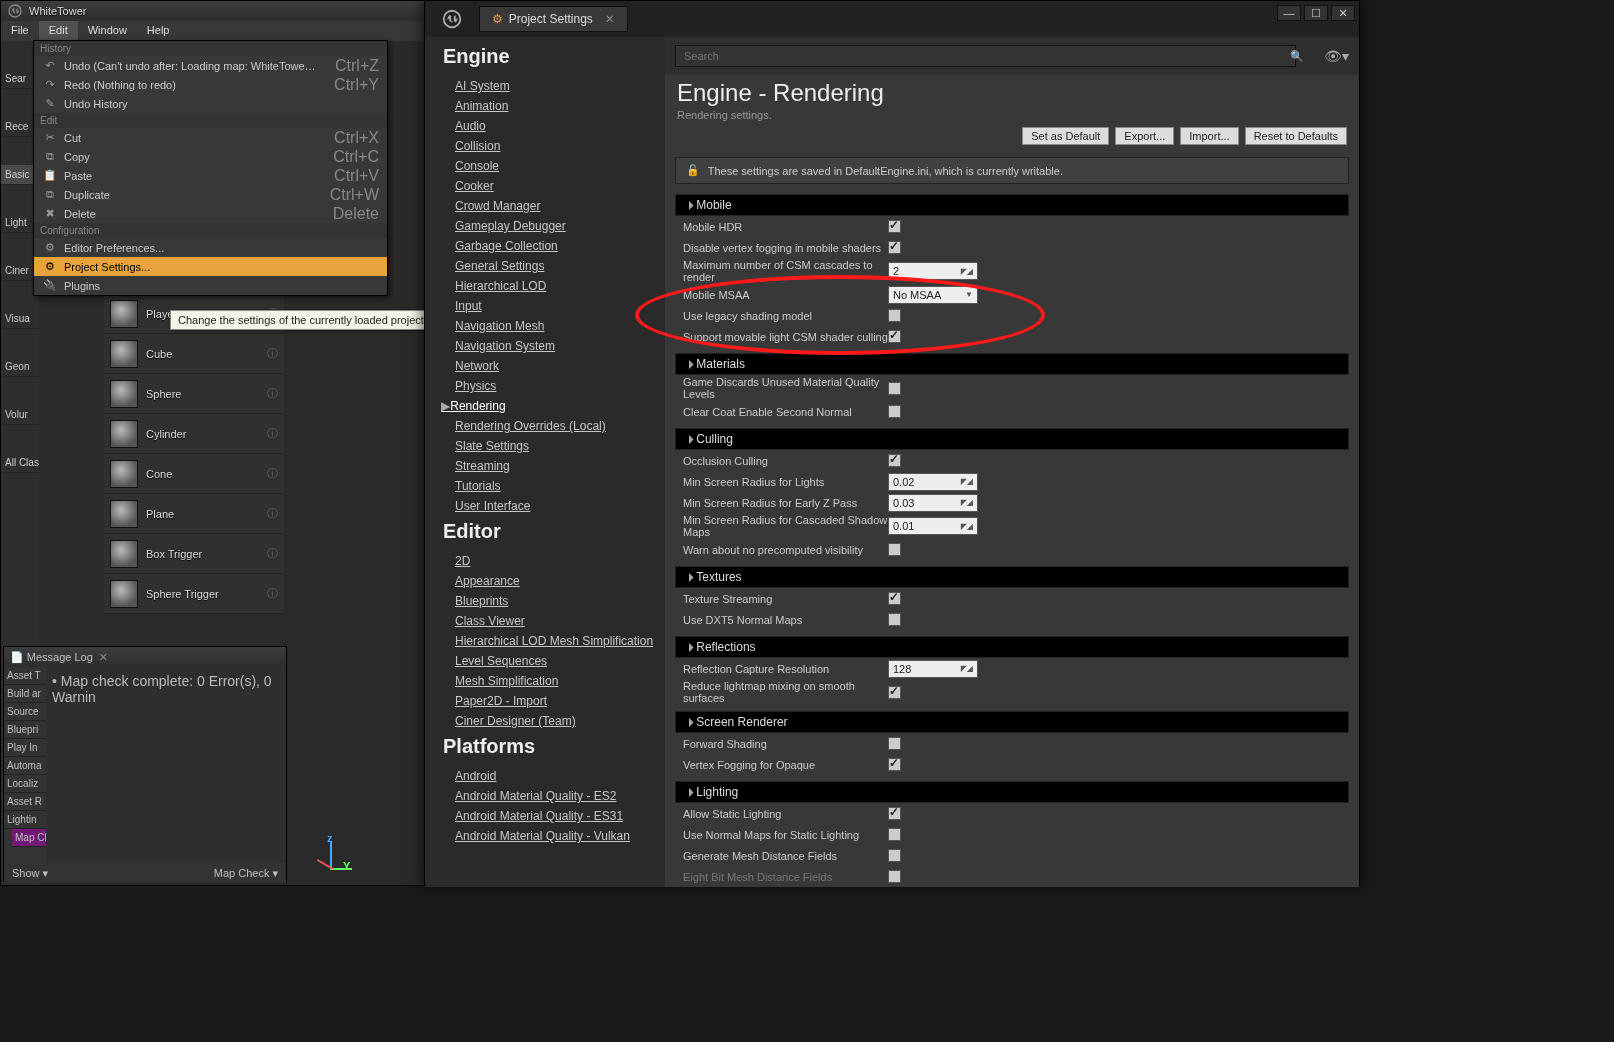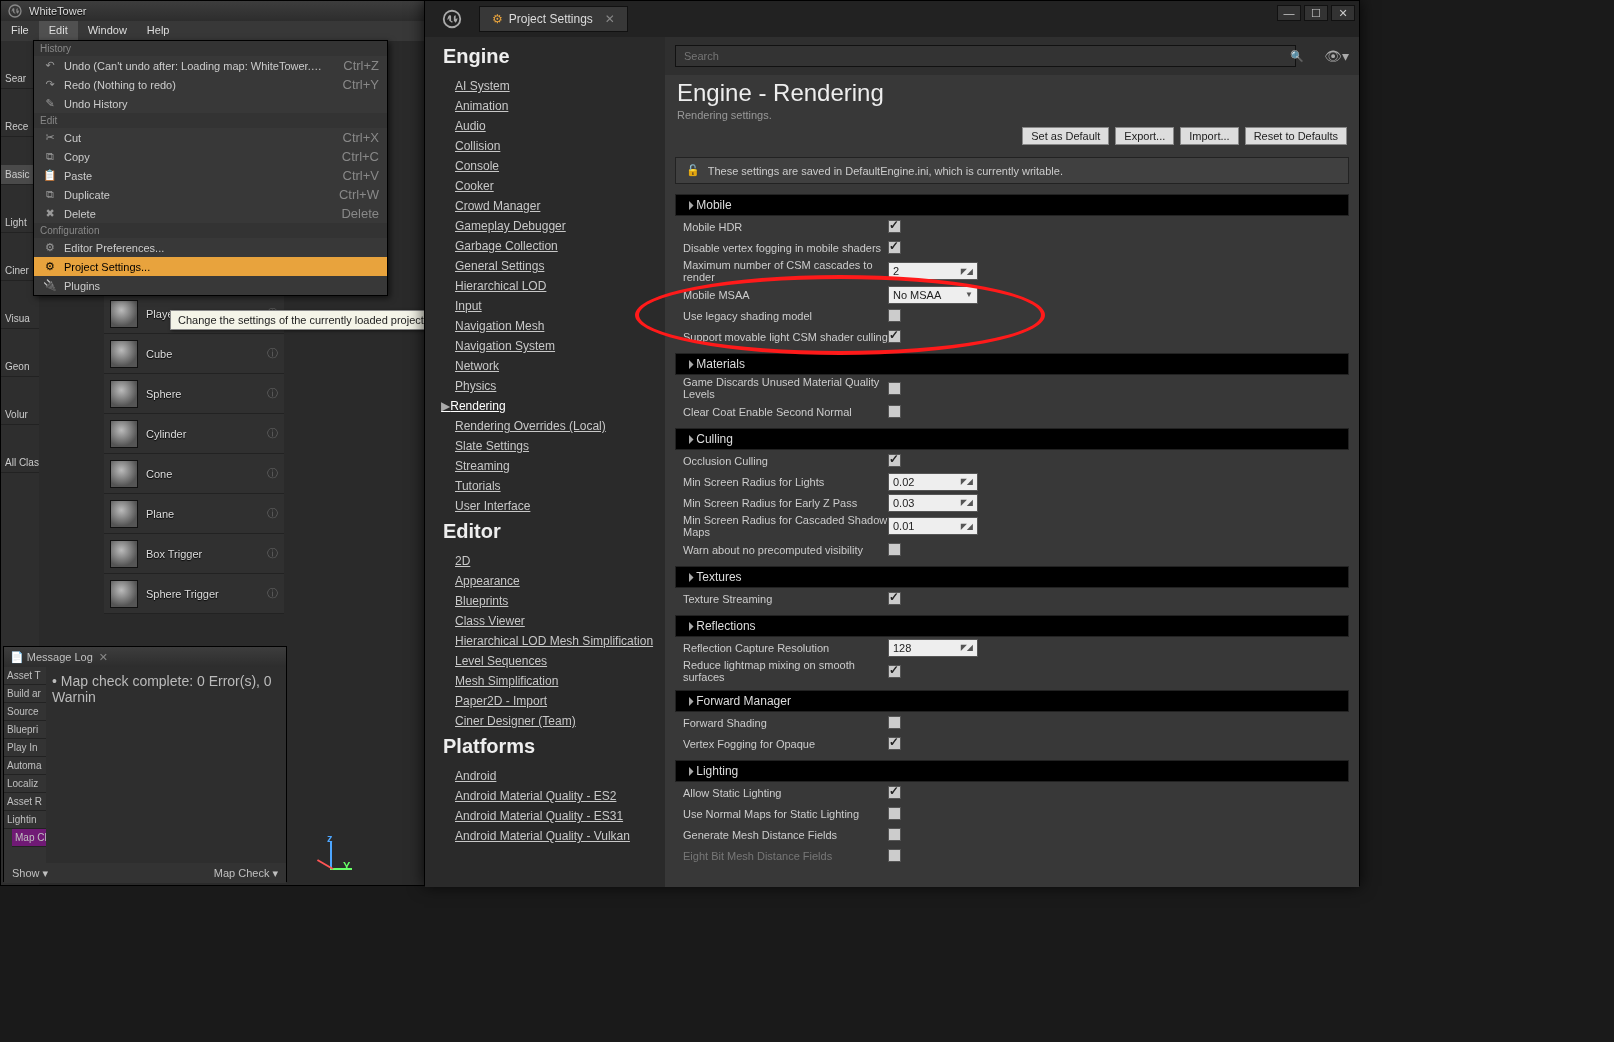--- a/index.html
+++ b/index.html
@@ -19,21 +19,21 @@
 .left-sidebar { position: absolute; left: 0; top: 40px; width: 38px; bottom: 0; background: #2e2e2e; }
 .left-sidebar .tab { writing-mode: horizontal-tb; padding: 4px 4px; font-size: 10px; color: #ccc; border-bottom: 1px solid #222; white-space: nowrap; overflow: hidden; margin-top: 28px; }
 .left-sidebar .tab.sel { background: #4a4a4a; }
 
 
 .dropdown { position: absolute; left: 33px; top: 40px; width: 355px; background: #383838; border: 1px solid #000; box-shadow: 2px 2px 6px rgba(0,0,0,.6); z-index: 50; }
 .dd-section { padding: 2px 6px; color: #888; font-size: 10px; background: #333; }
 .dd-item { display: flex; align-items: center; height: 19px; padding: 0 8px; color: #ccc; cursor: pointer; }
 .dd-item .ico { width: 16px; margin-right: 6px; text-align:center; color:#999; }
 .dd-item .lbl { flex: 1; white-space: nowrap; overflow: hidden; text-overflow: ellipsis; }
-.dd-item .sc { color: #888; font-size: 13px; margin-left: 17px; }
+.dd-item .sc { color: #888; font-size: 16px; margin-left: 17px; }
 .dd-item.highlight { background: #e8a33d; color: #000; }
 .dd-item.highlight .sc, .dd-item.highlight .ico { color:#000; }
 
 .tooltip { position: absolute; left: 170px; top: 310px; background: #f4f4e8; color: #222; border: 1px solid #888; padding: 3px 7px; font-size: 11px; z-index: 60; box-shadow: 1px 1px 3px rgba(0,0,0,.5);}
   
 
 .place-panel { position:absolute; left:104px; top:294px; width:180px; background:#303030; z-index:10; }
 .place-item { display:flex; align-items:center; height:40px; padding:0 6px; border-bottom:1px solid #222; }
 .place-item .thumb { width:28px; height:28px; background:radial-gradient(circle at 40% 35%, #bbb, #555 70%); border:1px solid #111; margin-right:8px; }
 .place-item .nm { flex:1; color:#ddd; text-shadow:0 1px 1px #000; }
@@ -435,39 +435,43 @@
               <span class="ck"></span>
             </div>
         </div>
 
         <div class="grp">
           <div class="grp-hd">Textures</div>
           <div class="row">
               <span class="lbl">Texture Streaming</span>
               <span class="ck on"></span>
             </div>
+          <div class="row">
+              <span class="lbl">Use DXT5 Normal Maps</span>
+              <span class="ck"></span>
+            </div>
         </div>
 
         <div class="grp">
           <div class="grp-hd">Reflections</div>
           <div class="row">
               <span class="lbl">Reflection Capture Resolution</span>
               <span class="numbox">
                 <span>128</span>
                 <span class="spin">◤◢</span>
               </span>
             </div>
           <div class="row">
               <span class="lbl">Reduce lightmap mixing on smooth surfaces</span>
               <span class="ck on"></span>
             </div>
         </div>
 
         <div class="grp">
-          <div class="grp-hd">Forward Manager</div>
+          <div class="grp-hd">Screen Renderer</div>
           <div class="row">
               <span class="lbl">Forward Shading</span>
               <span class="ck"></span>
             </div>
           <div class="row">
               <span class="lbl">Vertex Fogging for Opaque</span>
               <span class="ck on"></span>
             </div>
         </div>
 

